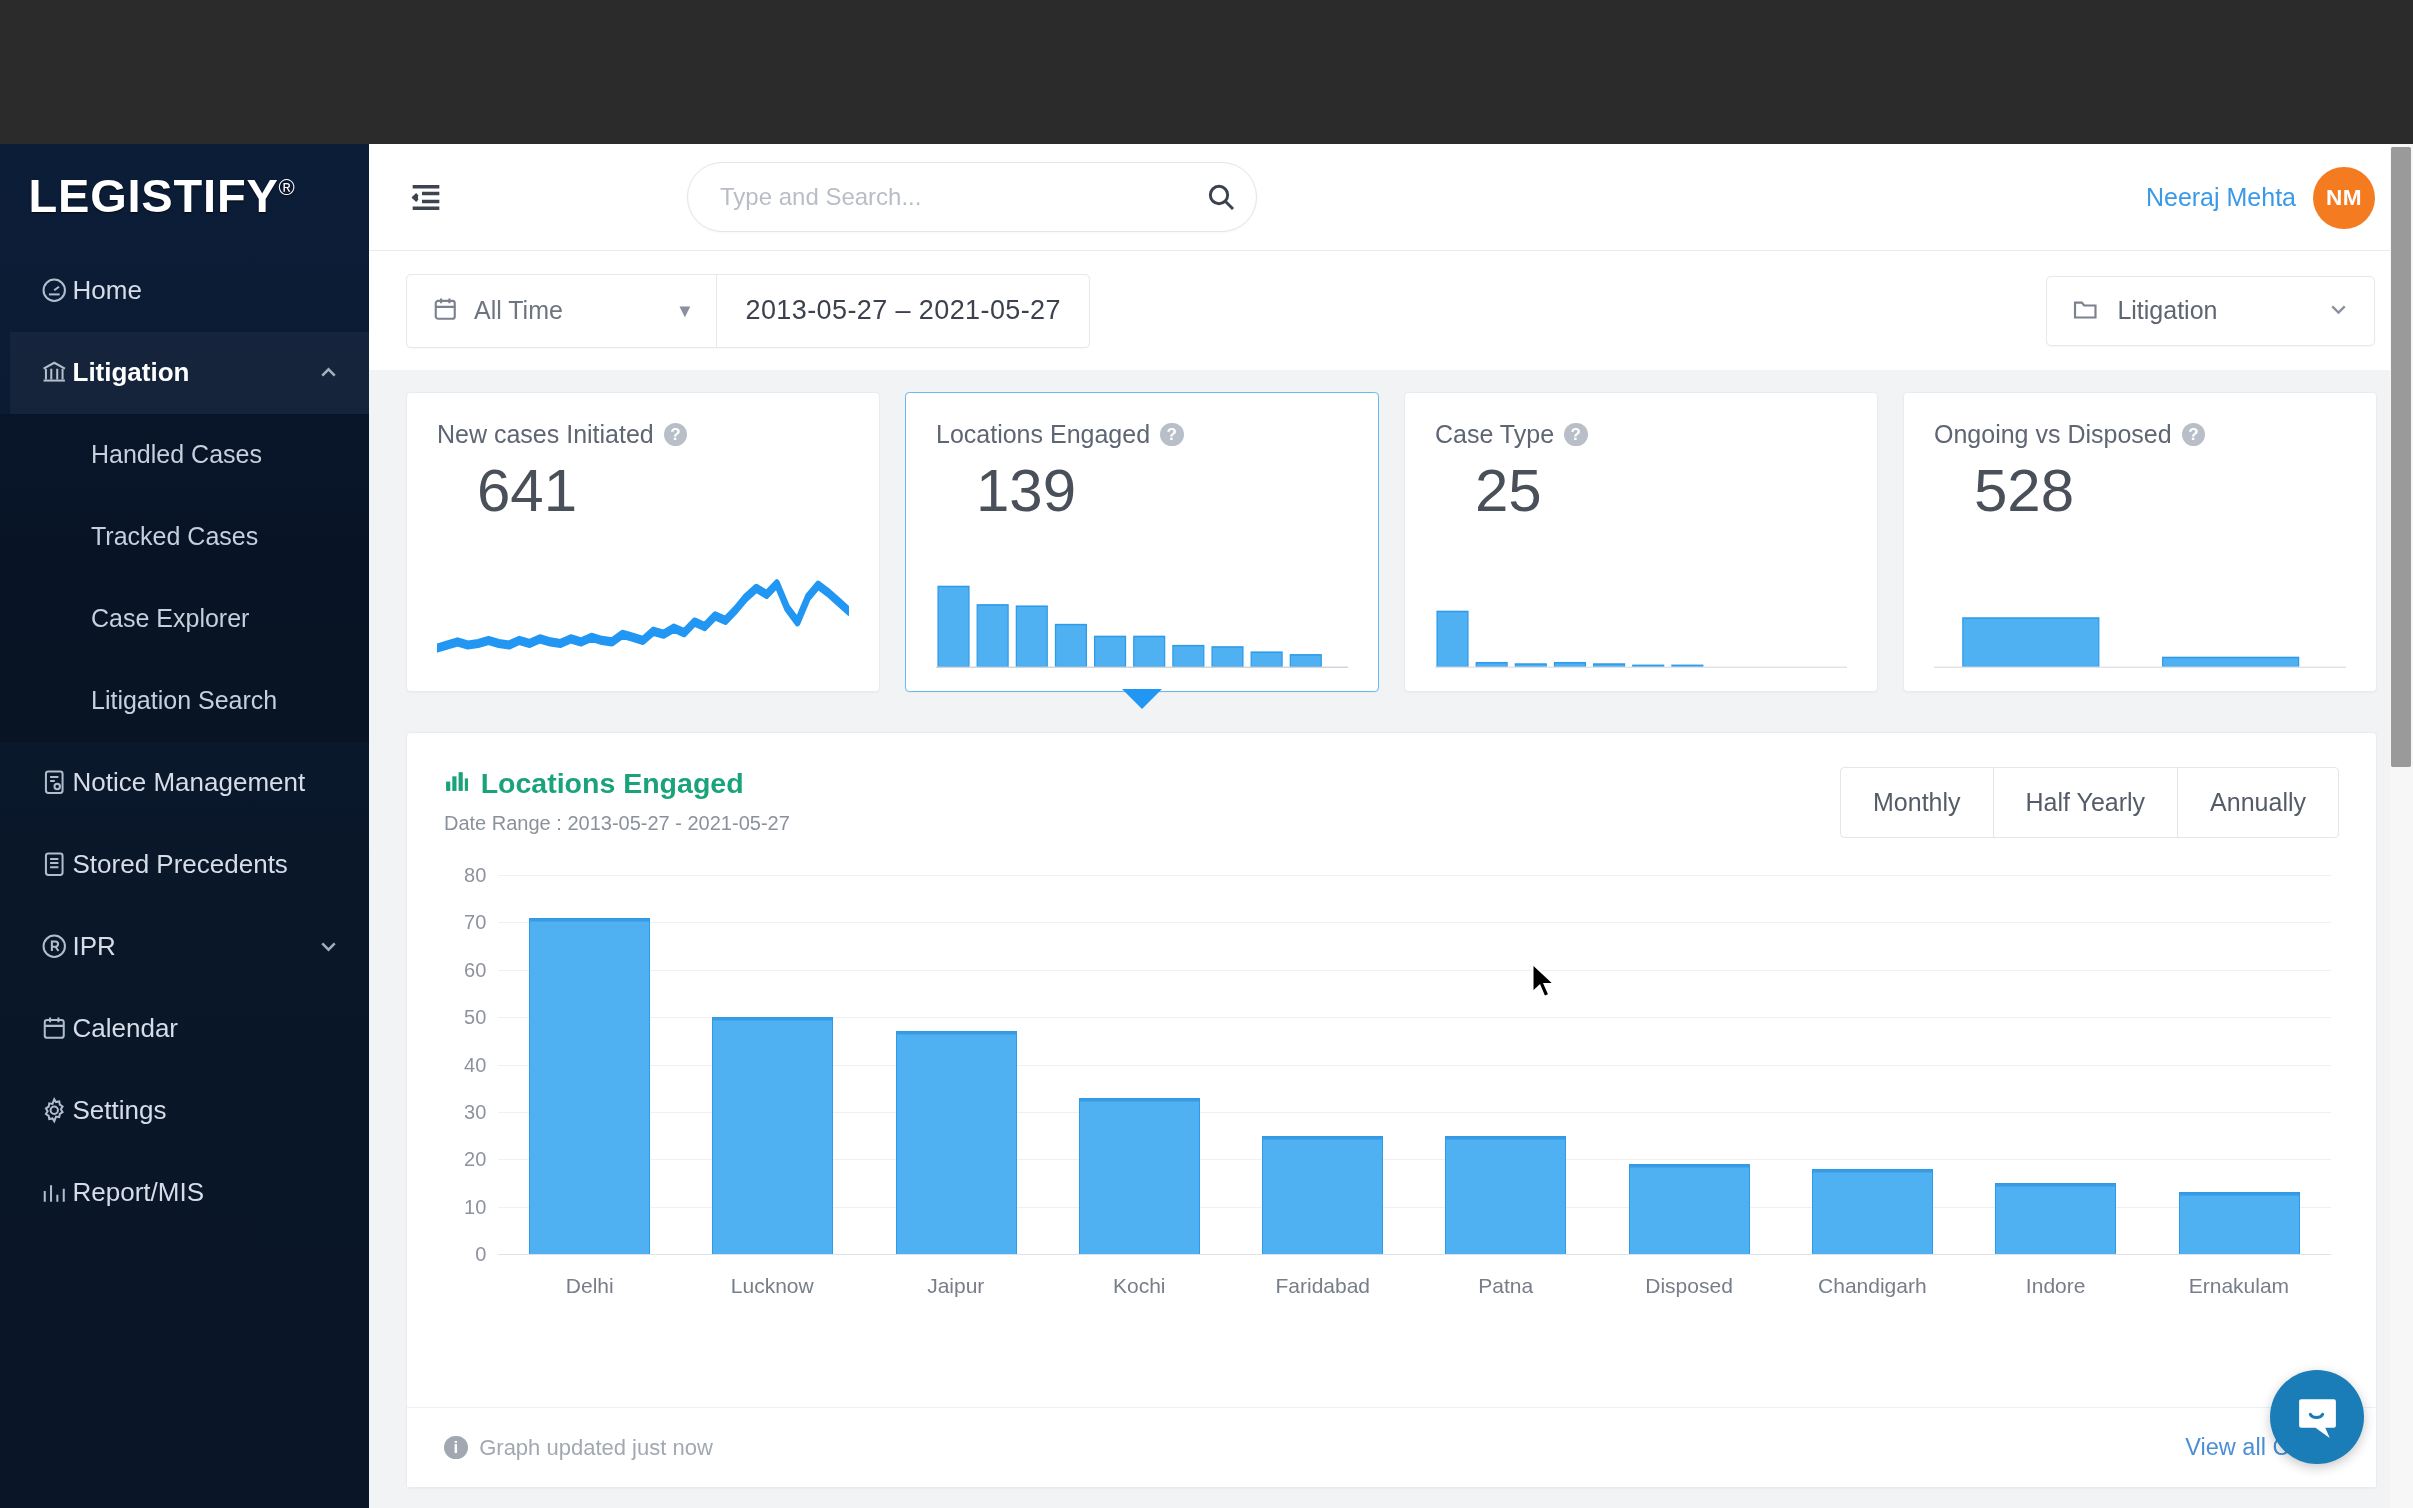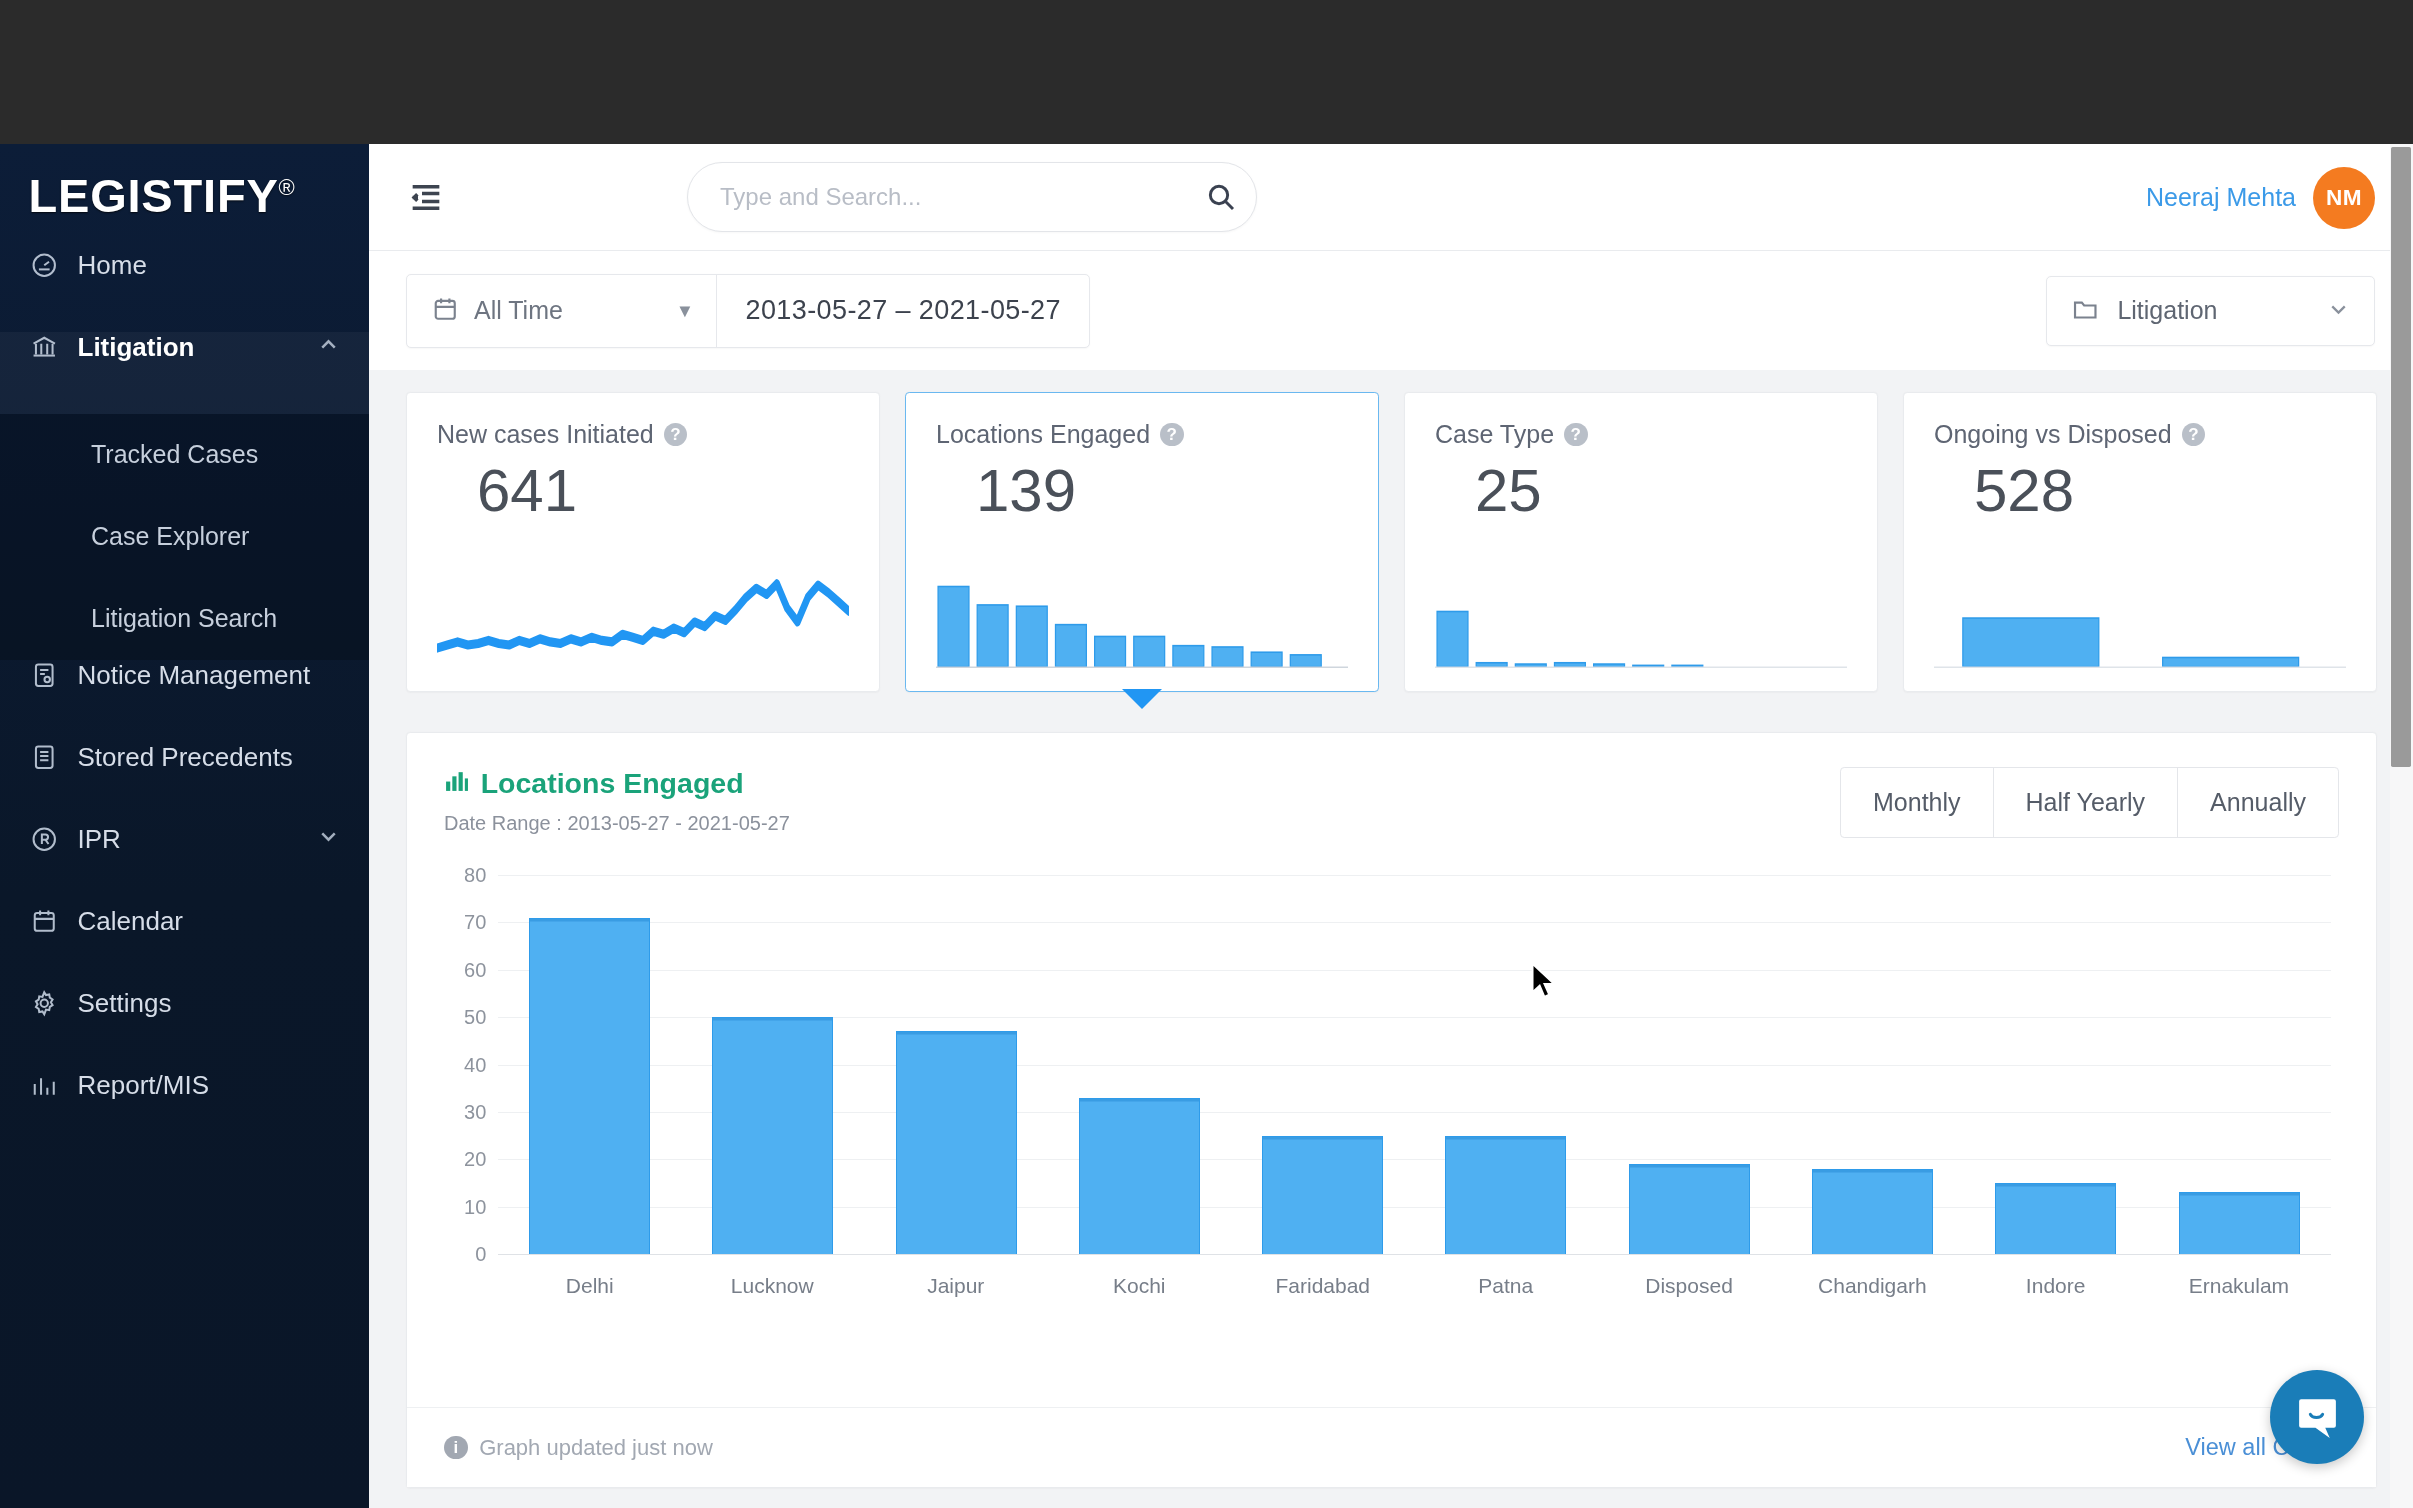--- a/index.html
+++ b/index.html
@@ -25,24 +25,25 @@
   .logo-wrap { position:relative; padding:23.5px 0 22px 28.5px; }
   .logo {
     font-size:47px; font-weight:700; letter-spacing:0.8px; color:#ffffff;
     font-family:"Liberation Sans", sans-serif;
     text-shadow:0 0.8px 1.7px rgba(0,0,0,.7);
   }
   .logo .reg { font-size:22px; vertical-align:super; font-weight:400; }
 
   .nav { margin-top:5px; }
   .nav-item {
-    display:flex; gap:17px;
+    display:flex; align-items:center; gap:2px;
     height:82px; padding:0 28.5px;
     font-size:26px; color:#d6dde8; cursor:pointer;
     position:relative;
+    margin-left:10px;
   }
   .nav-item.active { background:rgba(255,255,255,.045); color:#ffffff; font-weight:600; }
   .nav-item .ic {
     width:32px; height:32px; flex:0 0 32px;
     display:flex; align-items:center; justify-content:center;
     opacity:.88;
   }
   .nav-item .ic svg { width:28.5px; height:28.5px; fill:none; stroke:#c9d4e3; stroke-width:1.7; }
   .nav-item .lbl { flex:1 1 auto; white-space:nowrap; }
   .nav-item .caret { width:25px; height:25px; flex:0 0 25px; opacity:.8; }
@@ -247,20 +248,23 @@
           </span>
           <span class="lbl">Litigation</span>
           <span class="caret">
             <svg viewBox="0 0 24 24">
                 <path d="M6 15l6-6 6 6"></path>
               </svg>
           </span>
         </div>
 
         <div class="submenu">
+          <div class="sub-item">
+              <span>Handled Cases</span>
+            </div>
           <div class="sub-item">
               <span>Tracked Cases</span>
             </div>
           <div class="sub-item">
               <span>Case Explorer</span>
             </div>
           <div class="sub-item">
               <span>Litigation Search</span>
             </div>
         </div>

